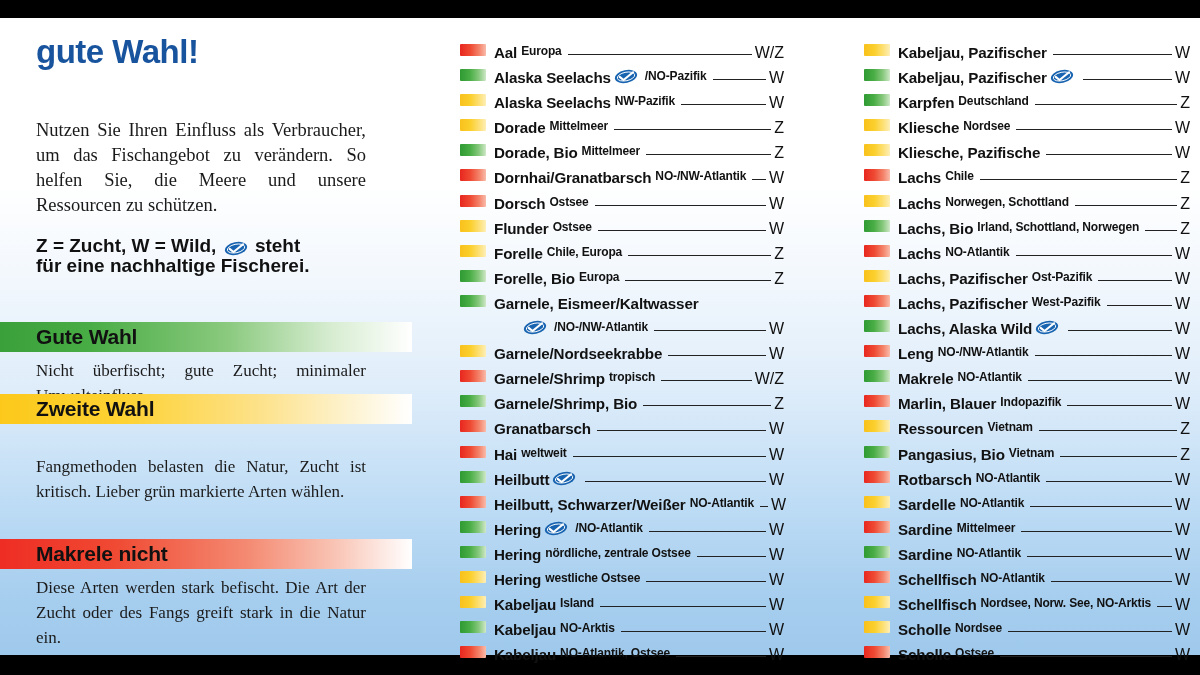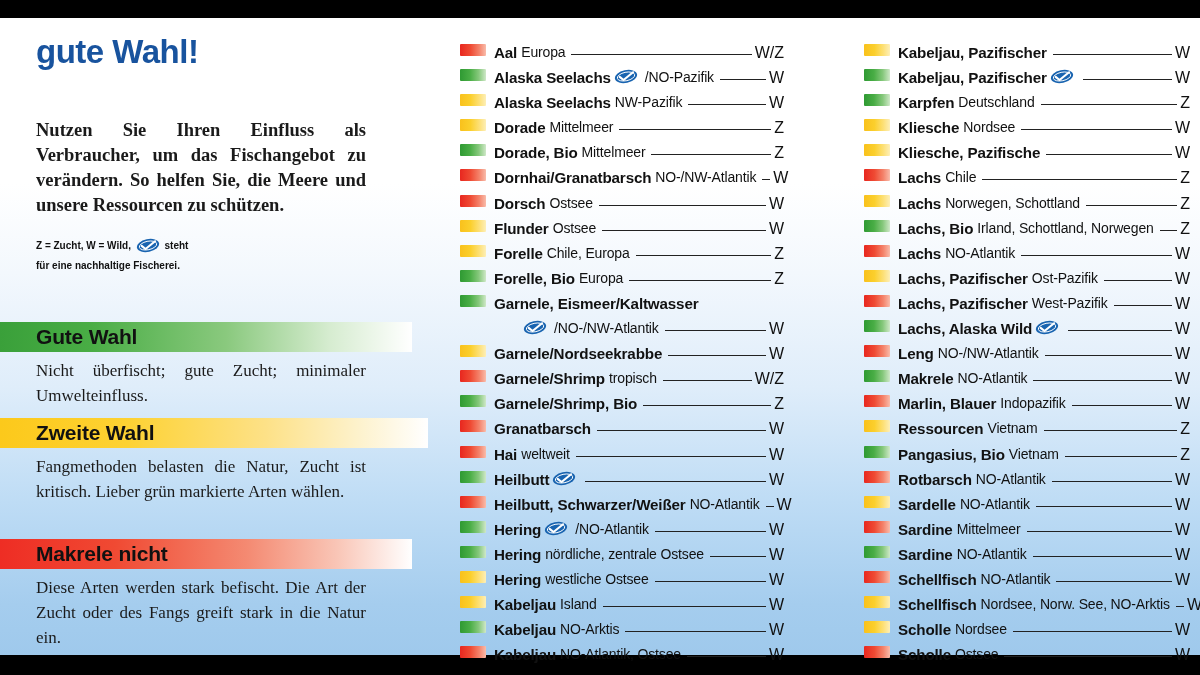--- a/index.html
+++ b/index.html
@@ -23,25 +23,25 @@
   
   .left{position:absolute;left:0;top:0;width:396px;height:637px;}
   .headline{
     position:absolute;left:36px;top:16px;width:340px;
     color:#18539e;font-weight:bold;font-size:33px;line-height:36px;
     letter-spacing:-0.5px;
   }
   .intro{
     position:absolute;left:36px;top:100px;width:330px;
     font-family:"Liberation Serif", serif;
-    font-size:18.5px;line-height:25px;color:#1a1a1a;text-align:justify;font-weight:bold;
+    font-size:18.5px;line-height:25px;color:#1a1a1a;text-align:justify;
   }
   .legendkey{
     position:absolute;left:36px;top:218px;width:330px;
-    font-size:10px;line-height:20px;font-weight:bold;color:#111;
+    font-size:19px;line-height:20px;font-weight:bold;color:#111;
   }
   .legendkey .msc{vertical-align:-4px;margin:0 2px;}
 
   .band{position:absolute;left:0;width:412px;height:30px;}
   .band span{
     position:absolute;left:36px;top:3px;
     font-size:21px;font-weight:bold;color:#111;letter-spacing:-0.2px;
   }
   .band-green{background:linear-gradient(to right,#3aa03a 0%,#49ad45 22%,#8ac97e 55%,#d6ecd0 80%,#ffffff 100%);}
   .band-yellow{background:linear-gradient(to right,#fcc91b 0%,#fdd233 30%,#fde187 62%,#fdf2cd 84%,#ffffff 100%);}
@@ -73,21 +73,21 @@
   .sw-green{background:linear-gradient(to right,#2f9a33 0%,#49ad45 38%,#86c87c 72%,#cfe8c8 100%);}
   .sw-yellow{background:linear-gradient(to right,#f9c11c 0%,#fbcf2c 40%,#fde076 74%,#fdefb8 100%);}
   .sw-red{background:linear-gradient(to right,#e8271f 0%,#ef4a33 40%,#f4836b 74%,#f9bcab 100%);}
   .sw-blank{background:transparent;}
 
   .fname{
     font-size:15.2px;font-weight:bold;color:#111;
     flex:0 0 auto;letter-spacing:-0.15px;
   }
   .fregion{
-    font-size:14px;font-weight:normal;color:#111;
+    font-size:12px;font-weight:bold;color:#111;
     flex:0 0 auto;margin-left:4px;letter-spacing:-0.15px;
   }
   .leader{
     flex:1 1 auto;
     border-bottom:1.6px solid #222;
     margin:0 3px 4px 6px;
     min-width:8px;
     height:10px;
   }
   .fcode{
@@ -129,21 +129,21 @@
         </span>
         <span>steht</span><br>
         <span>für eine nachhaltige Fischerei.</span>
       </div>
 
       <div class="band band-green" style="top:304px;">
         <span>Gute Wahl</span>
       </div>
       <div class="blurb" style="top:340px;">Nicht überfischt; gute Zucht; minimaler Umwelteinfluss.</div>
 
-      <div class="band band-yellow" style="top:400px;padding-left:16px;">
+      <div class="band band-yellow" style="top:376px;">
         <span>Zweite Wahl</span>
       </div>
       <div class="blurb" style="top:436px;">Fangmethoden belasten die Natur, Zucht ist kritisch. Lieber grün markierte Arten wählen.</div>
 
       <div class="band band-red" style="top:521px;">
         <span>Makrele nicht</span>
       </div>
       <div class="blurb" style="top:557px;">Diese Arten werden stark befischt. Die Art der Zucht oder des Fangs greift stark in die Natur ein.</div>
     </div>
 

